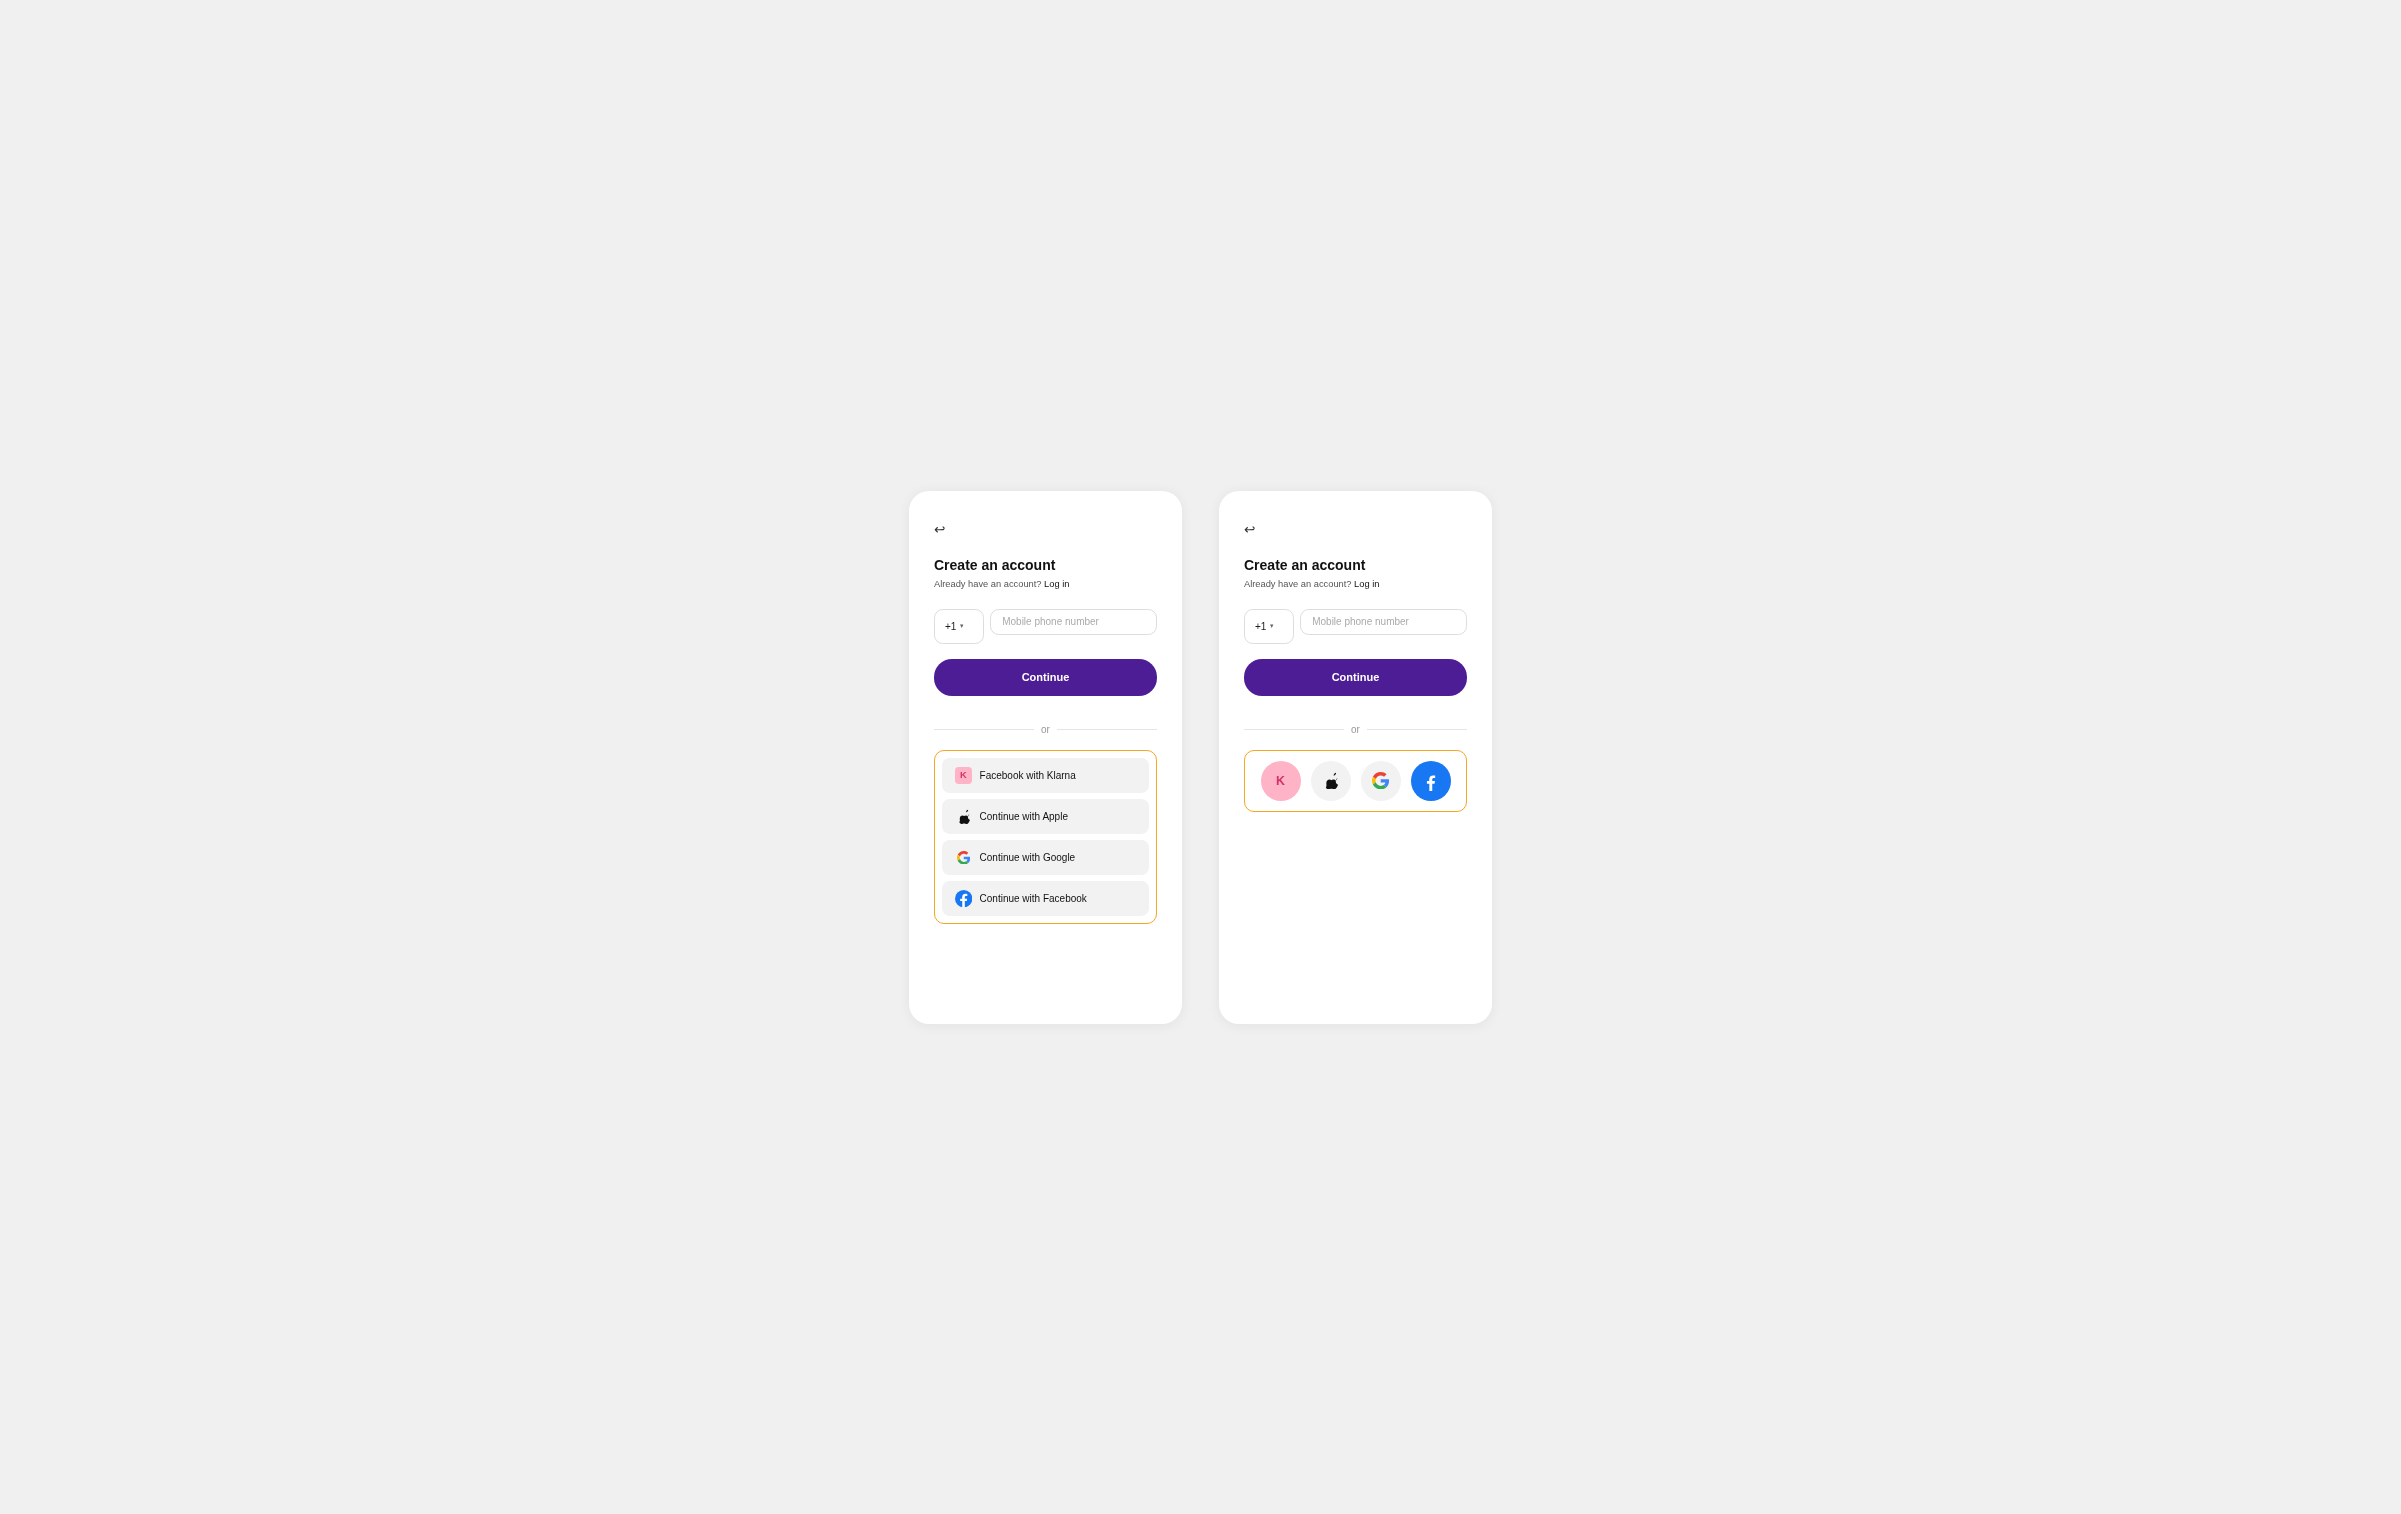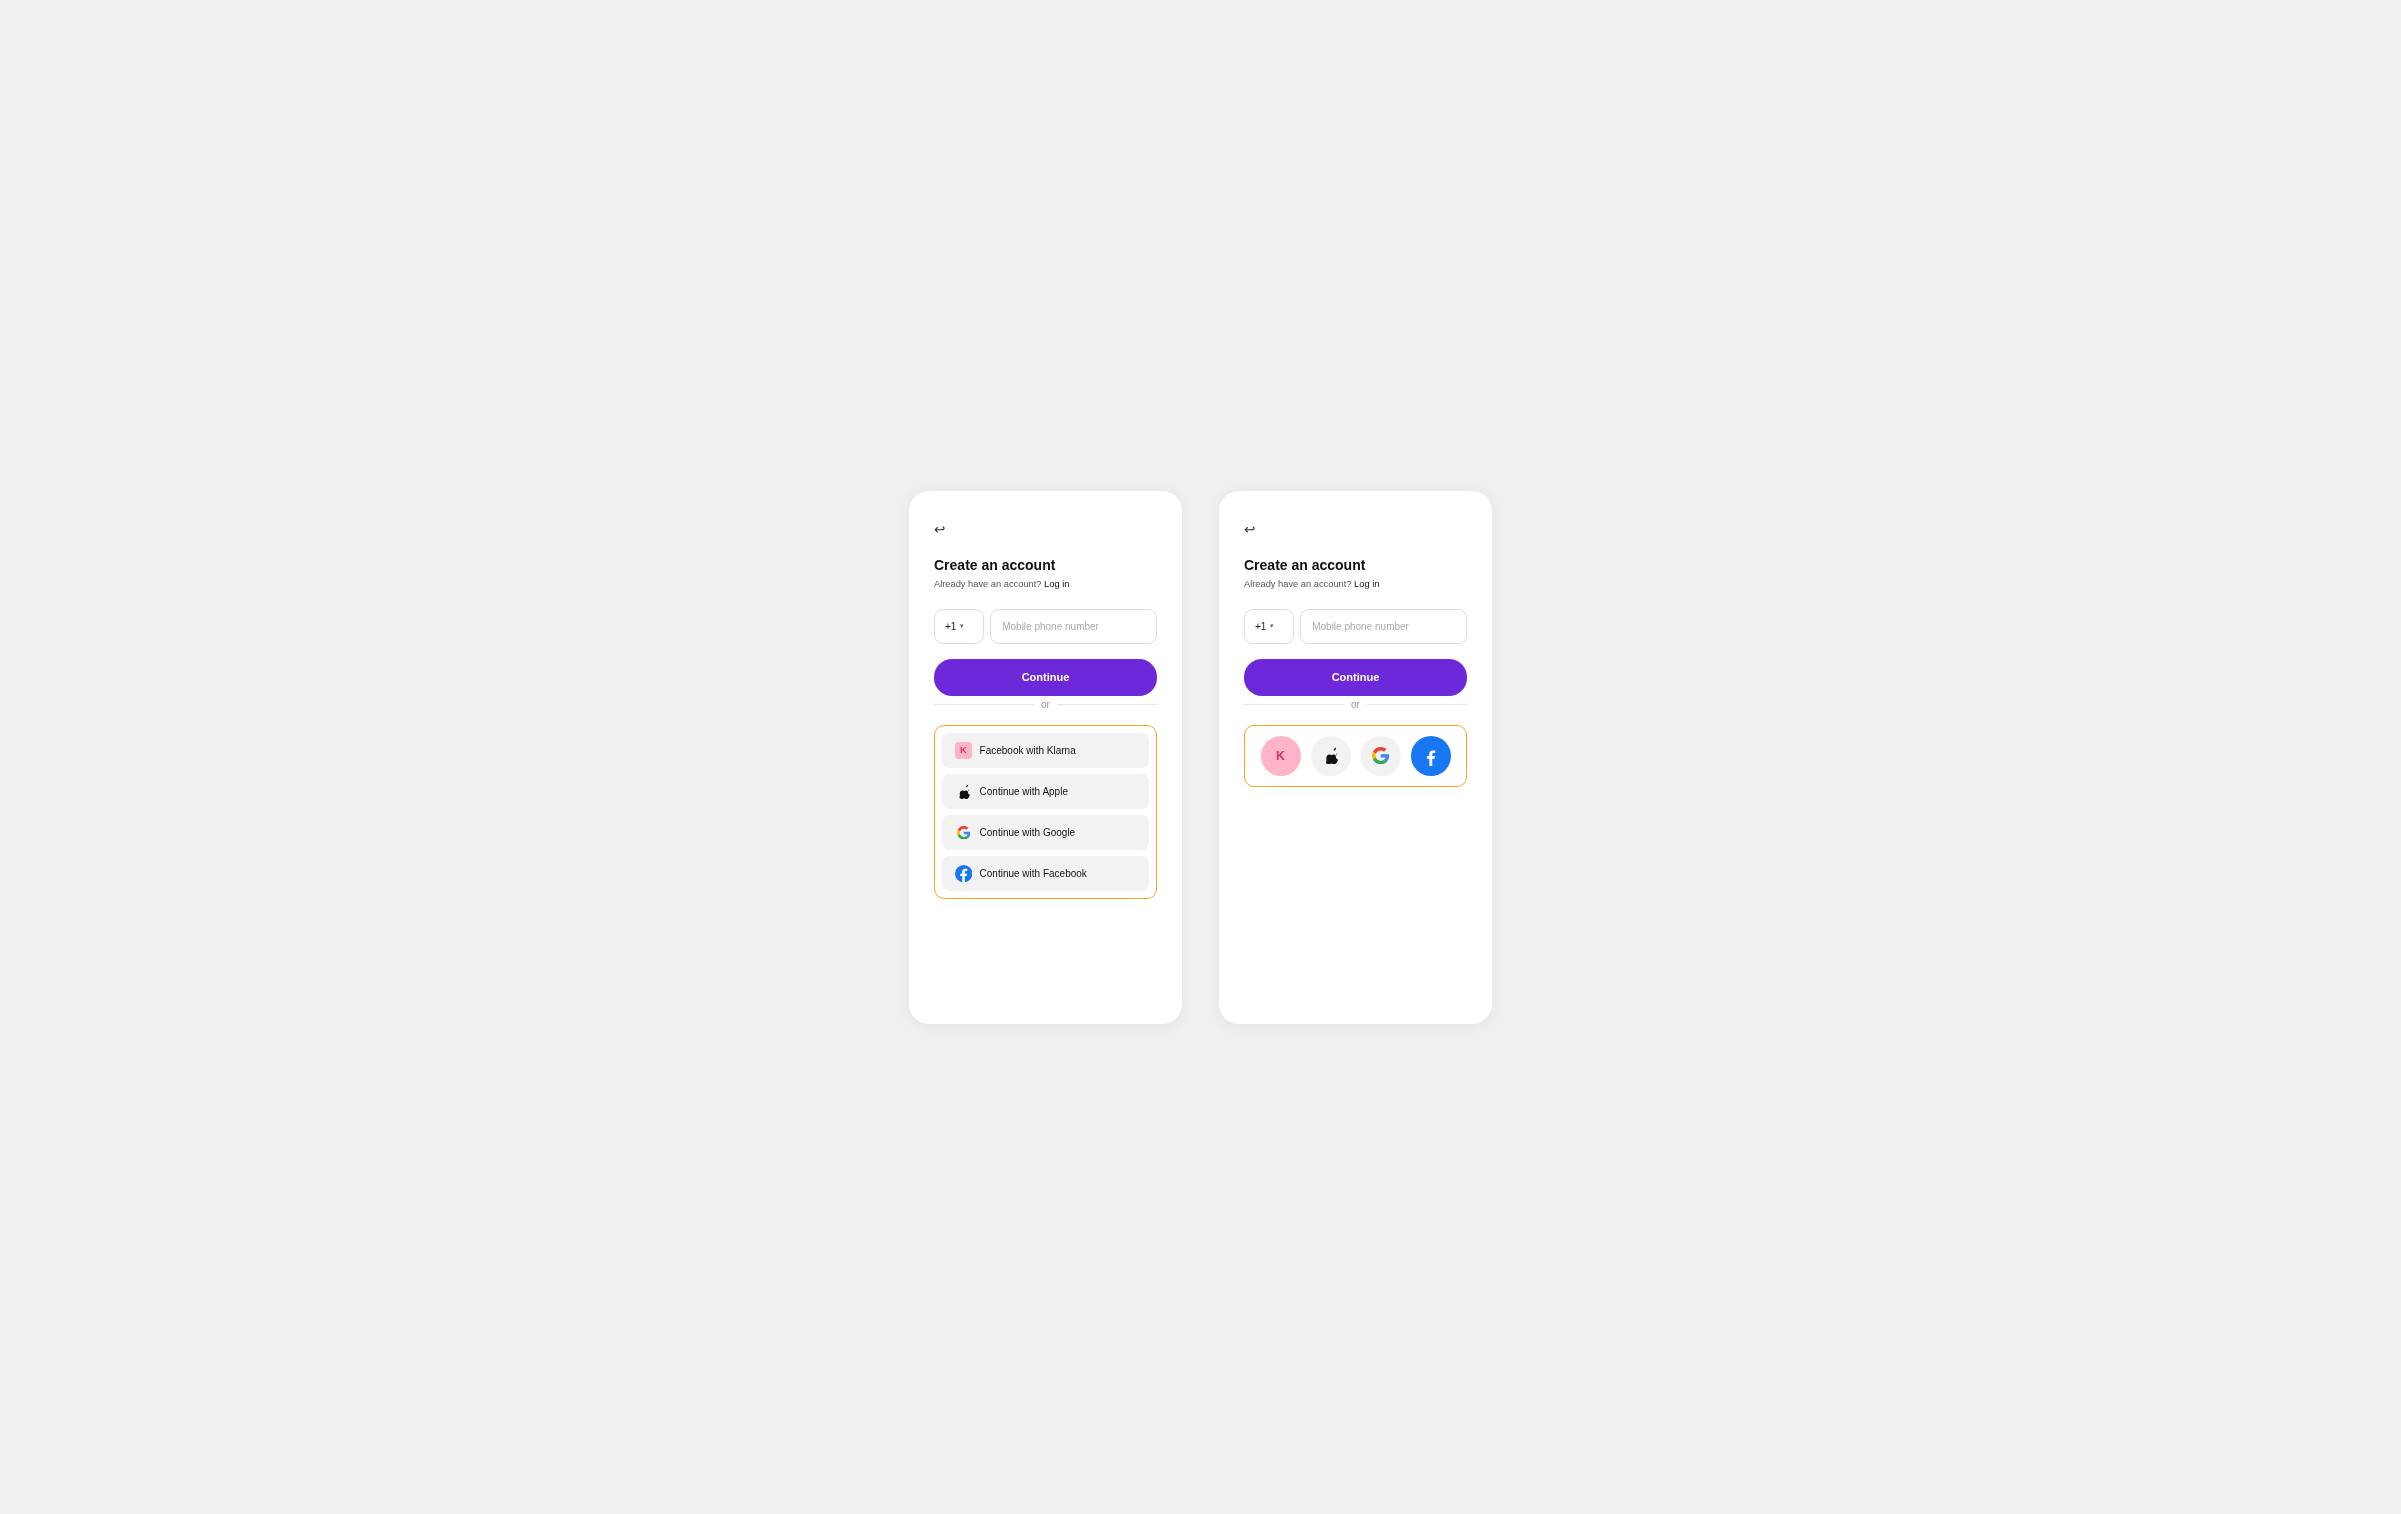--- a/index.html
+++ b/index.html
@@ -84,39 +84,39 @@
       color: #666;
     }
 
     .phone-number-input {
       flex: 1;
       border: 0.9px solid #ddd;
       border-radius: 8.7px;
       padding: 0 11px;
       font-size: 10px;
       color: #aaa;
-      height: 35px;
+      height: 26px;
       outline: none;
     }
 
     .phone-number-input::placeholder {
       color: #aaa;
     }
 
     .continue-btn {
-      background: #6d28d9;
+      background: #4c1d95;
       color: #fff;
       border: none;
       border-radius: 18px;
       height: 37px;
       font-size: 11px;
       font-weight: 600;
       cursor: pointer;
       width: 100%;
-      margin-bottom: 3px;
+      margin-bottom: 28px;
     }
 
     .or-divider {
       display: flex;
       align-items: center;
       gap: 7.4px;
       margin-bottom: 15px;
       color: #999;
       font-size: 10px;
     }

